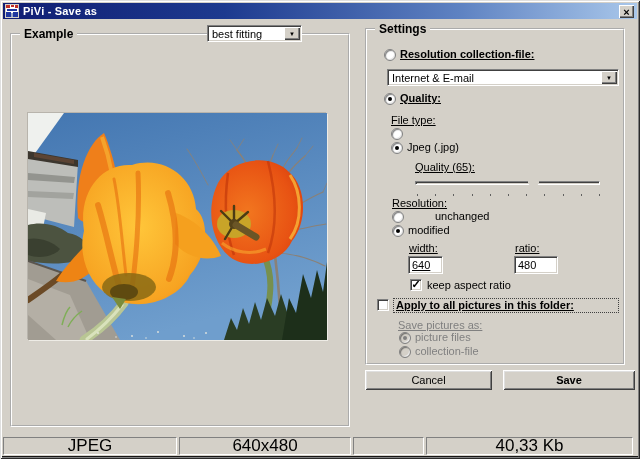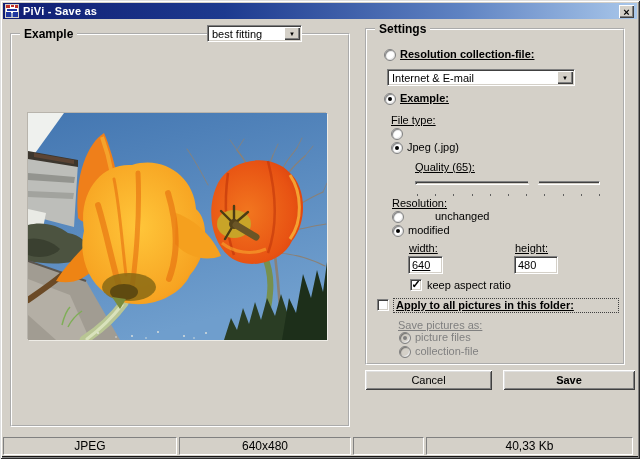--- a/index.html
+++ b/index.html
@@ -122,21 +122,21 @@
 
   
   .statusbar {
     position:absolute; left:3px; top:436px; width:634px; height:19px;
     display:flex; gap:2px; padding-top:1px;
   }
   .status-panel {
     height:18px; background:#d4d0c8;
     border:1px solid; border-color:#808080 #fff #fff #808080;
     display:flex; align-items:center; justify-content:center;
-    font-size:12px;
+    font-size:17px;
   }
 
   
   .photo {
     position:absolute; left:28px; top:113px; width:299px; height:227px;
     box-shadow: -1px -1px 0 #b8b4ac, 1px 1px 0 #eeece6;
   }
   .photo svg { display:block; width:299px; height:227px; }
 </style>
 </head>
@@ -276,47 +276,47 @@
       </g>
     </svg>
   </div>
 
   <div class="groupbox settings-group">
     <span class="grouplabel">Settings</span>
 
     <span class="radio" style="left:17px; top:19px;"></span>
     <span class="lbl b u" style="left:33px; top:18px;">Resolution collection-file:</span>
 
-    <div class="combo" style="left:20px; top:39px; width:188px;">
+    <div class="combo" style="left:20px; top:39px; width:232px;">
       <span class="combo-value">Internet &amp; E-mail</span>
       <span class="combo-arrow-btn">▼</span>
     </div>
 
     <span class="radio checked" style="left:17px; top:63px;"></span>
-    <span class="lbl b u" style="left:33px; top:62px;">Example:</span>
+    <span class="lbl b u" style="left:33px; top:62px;">Quality:</span>
 
     <span class="lbl u" style="left:24px; top:84px;">File type:</span>
     <span class="radio" style="left:24px; top:98px;"></span>
     <span class="radio checked" style="left:24px; top:112px;"></span>
     <span class="lbl" style="left:40px; top:111px;">Jpeg (.jpg)</span>
 
     <span class="lbl u" style="left:48px; top:131px;">Quality (65):</span>
     <div class="slider-track"></div>
     <div class="slider-thumb" style="left:161px;"></div>
     <div class="slider-ticks"></div>
 
     <span class="lbl u" style="left:25px; top:167px;">Resolution:</span>
     <span class="radio" style="left:25px; top:181px;"></span>
     <span class="lbl" style="left:48px; top:180px;padding-left:20px;">unchanged</span>
     <span class="radio checked" style="left:25px; top:195px;"></span>
     <span class="lbl" style="left:41px; top:194px;">modified</span>
 
     <span class="lbl u" style="left:42px; top:212px;">width:</span>
     <input class="field" style="left: 41px; top: 226px; width: 35px; text-decoration: underline;" value="640">
-    <span class="lbl u" style="left:148px; top:212px;">height:</span>
+    <span class="lbl u" style="left:148px; top:212px;">ratio:</span>
     <input class="field" style="left: 147px; top: 226px; width: 44px;" value="480">
 
     <span class="checkbox" style="left:43px; top:249px;">
         <span class="checkmark">✓</span>
       </span>
     <span class="lbl" style="left:60px; top:249px;">keep aspect ratio</span>
 
     <span class="checkbox" style="left:10px; top:269px;"></span>
     <span class="lbl b u apply-label" style="left:26px; top:268px;">Apply to all pictures in this folder:</span>
 

